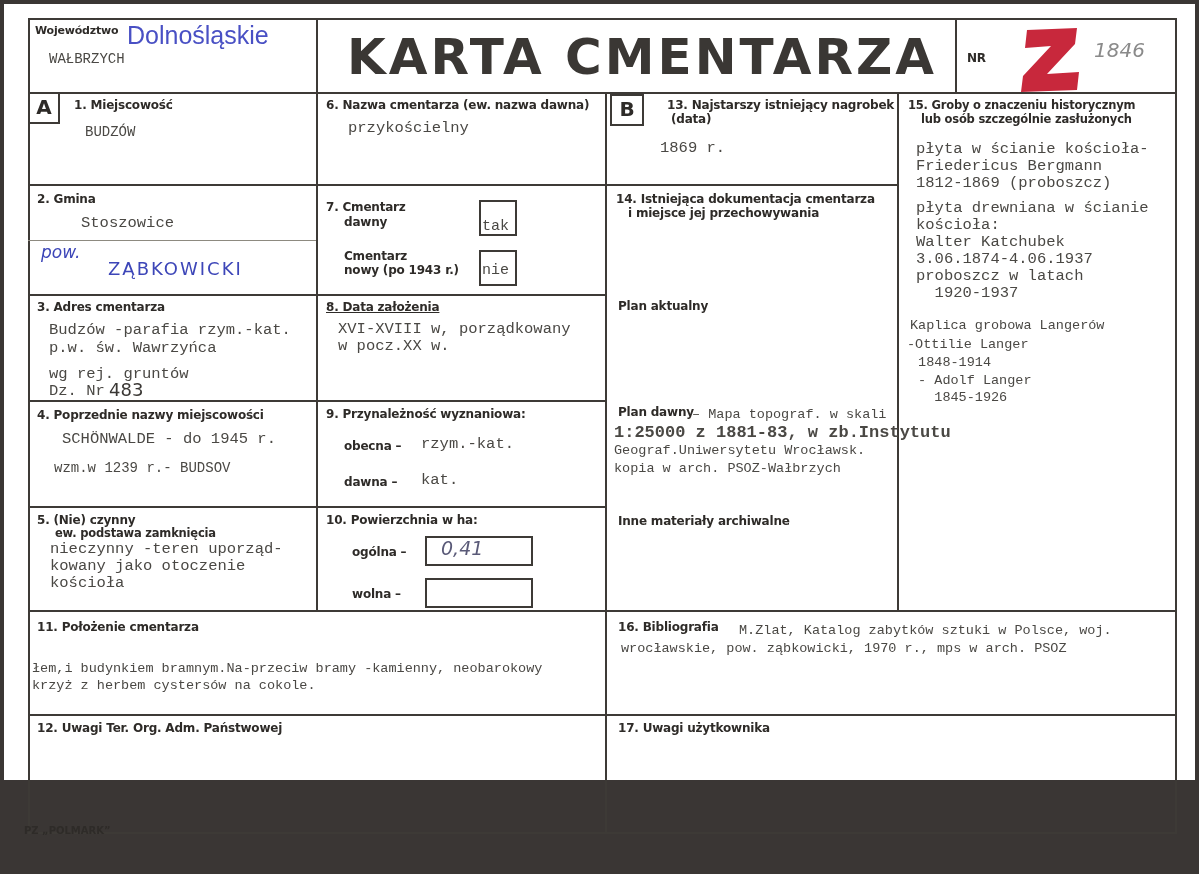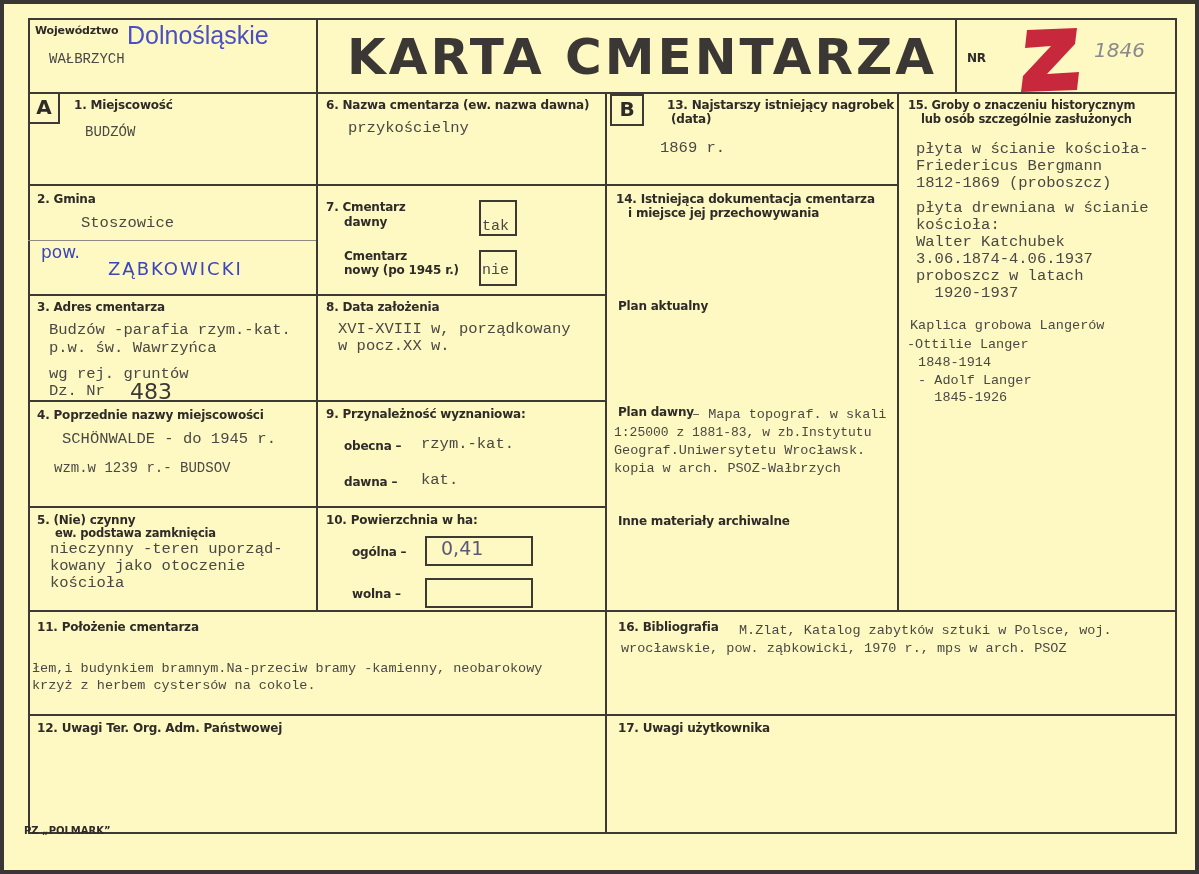--- a/index.html
+++ b/index.html
@@ -2,30 +2,30 @@
 <html><head>
 <meta charset="utf-8">
 <style>
   html, body { margin:0; padding:0; }
   body {
     width:1199px; height:874px; overflow:hidden; position:relative;
     background:#3a3634;
     font-family:"Liberation Sans", sans-serif;
   }
   .card {
-    position:absolute; left:4px; top:4px; width:1191px; height:866px;
-    background:#fef9c3;
+    position:absolute; left:4px; top:4px; width:1191px; height:776px;
+    background:#ffffff;
   }
   .frame { position:absolute; border:2px solid #3d3a36; box-sizing:border-box; }
   .hl { position:absolute; height:2px; background:#3d3a36; }
   .vl { position:absolute; width:2px; background:#3d3a36; }
   .lbl { position:absolute; font-family:"DejaVu Sans", sans-serif; font-weight:bold; color:#2e2b28; font-size:12px; line-height:13px; letter-spacing:-0.2px; }
   .tw { position:absolute; font-family:"Liberation Mono", monospace; color:#4a4844; font-size:15.5px; line-height:17px; white-space:pre; }
   .tw.sm { font-size:14.5px; line-height:18px; }
-  .hand-blue { position:absolute; font-family:"DejaVu Sans", sans-serif; color:#3d46b8; }
+  .hand-blue { position:absolute; font-family:"DejaVu Sans", sans-serif; color:#3d46b8; font-style:italic; }
   .stamp { position:absolute; font-family:"Liberation Sans", sans-serif; color:#4950c4; font-size:25px; font-weight:normal; }
   .title { position:absolute; font-family:"DejaVu Sans", sans-serif; font-weight:bold; color:#3a3734; font-size:50px; letter-spacing:3px; }
   .badge { position:absolute; border:2px solid #3d3a36; box-sizing:border-box; font-family:"DejaVu Sans", sans-serif; font-weight:bold; color:#2e2b28; font-size:20px; text-align:center; line-height:26px; }
   .box { position:absolute; border:2px solid #3d3a36; box-sizing:border-box; }
   .boxtxt { position:absolute; font-family:"Liberation Mono", monospace; color:#4a4844; font-size:15px; }
   .redz { position:absolute; }
   .pencil { position:absolute; font-family:"DejaVu Sans", sans-serif; color:#8a8a8a; font-size:20px; font-style:italic; }
   .footer { position:absolute; font-family:"DejaVu Sans", sans-serif; font-weight:bold; font-size:10px; color:#2e2b28; }
 </style>
 </head>
@@ -76,45 +76,45 @@
   <div class="lbl" style="left:33px; top:189px;">2. Gmina</div>
   <div class="tw" style="left:77px; top:211px;">Stoszowice</div>
   <div class="hand-blue" style="left:37px; top:238px; font-size:17px;">pow.</div>
   <div class="hand-blue" style="left:104px; top:254px; font-size:18px; letter-spacing:2px; font-style:normal;">ZĄBKOWICKI</div>
 
   <div class="lbl" style="left:33px; top:297px;">3. Adres cmentarza</div>
   <div class="tw" style="left:45px; top:318px;">Budzów -parafia rzym.-kat.</div>
   <div class="tw" style="left:45px; top:336px;">p.w. św. Wawrzyńca</div>
   <div class="tw" style="left:45px; top:362px;">wg rej. gruntów</div>
   <div class="tw" style="left:45px; top:379px;">Dz. Nr</div>
-  <div class="hand-blue" style="left:126px; top:375px; font-size:22px; color:#3a3734; font-style:normal;">483</div>
+  <div class="hand-blue" style="left:105px; top:375px; font-size:18px; color:#3a3734; font-style:normal;">483</div>
 
   <div class="lbl" style="left:33px; top:405px;">4. Poprzednie nazwy miejscowości</div>
   <div class="tw" style="left:58px; top:427px;">SCHÖNWALDE - do 1945 r.</div>
   <div class="tw sm" style="left:50px; top:455px; font-size:14px;">wzm.w 1239 r.- BUDSOV</div>
 
   <div class="lbl" style="left:33px; top:510px;">5. (Nie) czynny</div>
   <div class="lbl" style="left:51px; top:523px; font-size:11.5px;">ew. podstawa zamknięcia</div>
   <div class="tw" style="left:46px; top:537px;">nieczynny -teren uporząd-</div>
   <div class="tw" style="left:46px; top:554px;">kowany jako otoczenie</div>
   <div class="tw" style="left:46px; top:571px;">kościoła</div>
 
   <div class="lbl" style="left:322px; top:95px;">6. Nazwa cmentarza (ew. nazwa dawna)</div>
   <div class="tw" style="left:344px; top:116px;">przykościelny</div>
 
   <div class="lbl" style="left:322px; top:197px;">7. Cmentarz</div>
   <div class="lbl" style="left:340px; top:212px;">dawny</div>
   <div class="box" style="left:475px; top:196px; width:38px; height:36px;"></div>
   <div class="boxtxt" style="left:478px; top:214px;">tak</div>
   <div class="lbl" style="left:340px; top:246px;">Cmentarz</div>
-  <div class="lbl" style="left:340px; top:260px;">nowy (po 1945 r.)</div>
+  <div class="lbl" style="left:340px; top:260px;">nowy (po 1943 r.)</div>
   <div class="box" style="left:475px; top:246px; width:38px; height:36px;"></div>
   <div class="boxtxt" style="left:478px; top:258px;">nie</div>
 
-  <div class="lbl" style="left:322px; top:297px;">8. Data założenia</div>
+  <div class="lbl" style="left:322px; top:297px;text-decoration:underline;">8. Data założenia</div>
   <div class="tw" style="left:334px; top:317px;">XVI-XVIII w, porządkowany</div>
   <div class="tw" style="left:334px; top:334px;">w pocz.XX w.</div>
 
   <div class="lbl" style="left:322px; top:404px;">9. Przynależność wyznaniowa:</div>
   <div class="lbl" style="left:340px; top:436px;">obecna –</div>
   <div class="tw" style="left:417px; top:432px;">rzym.-kat.</div>
   <div class="lbl" style="left:340px; top:472px;">dawna –</div>
   <div class="tw" style="left:417px; top:468px;">kat.</div>
 
   <div class="lbl" style="left:322px; top:510px;">10. Powierzchnia w ha:</div>
@@ -127,21 +127,21 @@
   <div class="badge" style="left:606px; top:90px; width:34px; height:32px;">B</div>
   <div class="lbl" style="left:663px; top:95px;">13. Najstarszy istniejący nagrobek</div>
   <div class="lbl" style="left:667px; top:109px;">(data)</div>
   <div class="tw" style="left:656px; top:136px;">1869 r.</div>
 
   <div class="lbl" style="left:612px; top:189px;">14. Istniejąca dokumentacja cmentarza</div>
   <div class="lbl" style="left:624px; top:203px;">i miejsce jej przechowywania</div>
   <div class="lbl" style="left:614px; top:296px;">Plan aktualny</div>
   <div class="lbl" style="left:614px; top:402px;">Plan dawny</div>
   <div class="tw sm" style="left:688px; top:402px; font-size:13.5px;">– Mapa topograf. w skali</div>
-  <div class="tw sm" style="left:610px; top:420px; font-size:13px;">1:25000 z 1881-83, w zb.Instytutu</div>
+  <div class="tw sm" style="left:610px; top:420px; font-size:17px;font-weight:bold;">1:25000 z 1881-83, w zb.Instytutu</div>
   <div class="tw sm" style="left:610px; top:438px; font-size:13.5px;">Geograf.Uniwersytetu Wrocławsk.</div>
   <div class="tw sm" style="left:610px; top:456px; font-size:13.5px;">kopia w arch. PSOZ-Wałbrzych</div>
   <div class="lbl" style="left:614px; top:511px;">Inne materiały archiwalne</div>
 
   <div class="lbl" style="left:904px; top:95px; font-size:11.5px;">15. Groby o znaczeniu historycznym</div>
   <div class="lbl" style="left:917px; top:109px; font-size:11.5px;">lub osób szczególnie zasłużonych</div>
   <div class="tw" style="left:912px; top:137px;">płyta w ścianie kościoła-</div>
   <div class="tw" style="left:912px; top:154px;">Friedericus Bergmann</div>
   <div class="tw" style="left:912px; top:171px;">1812-1869 (proboszcz)</div>
   <div class="tw" style="left:912px; top:196px;">płyta drewniana w ścianie</div>

